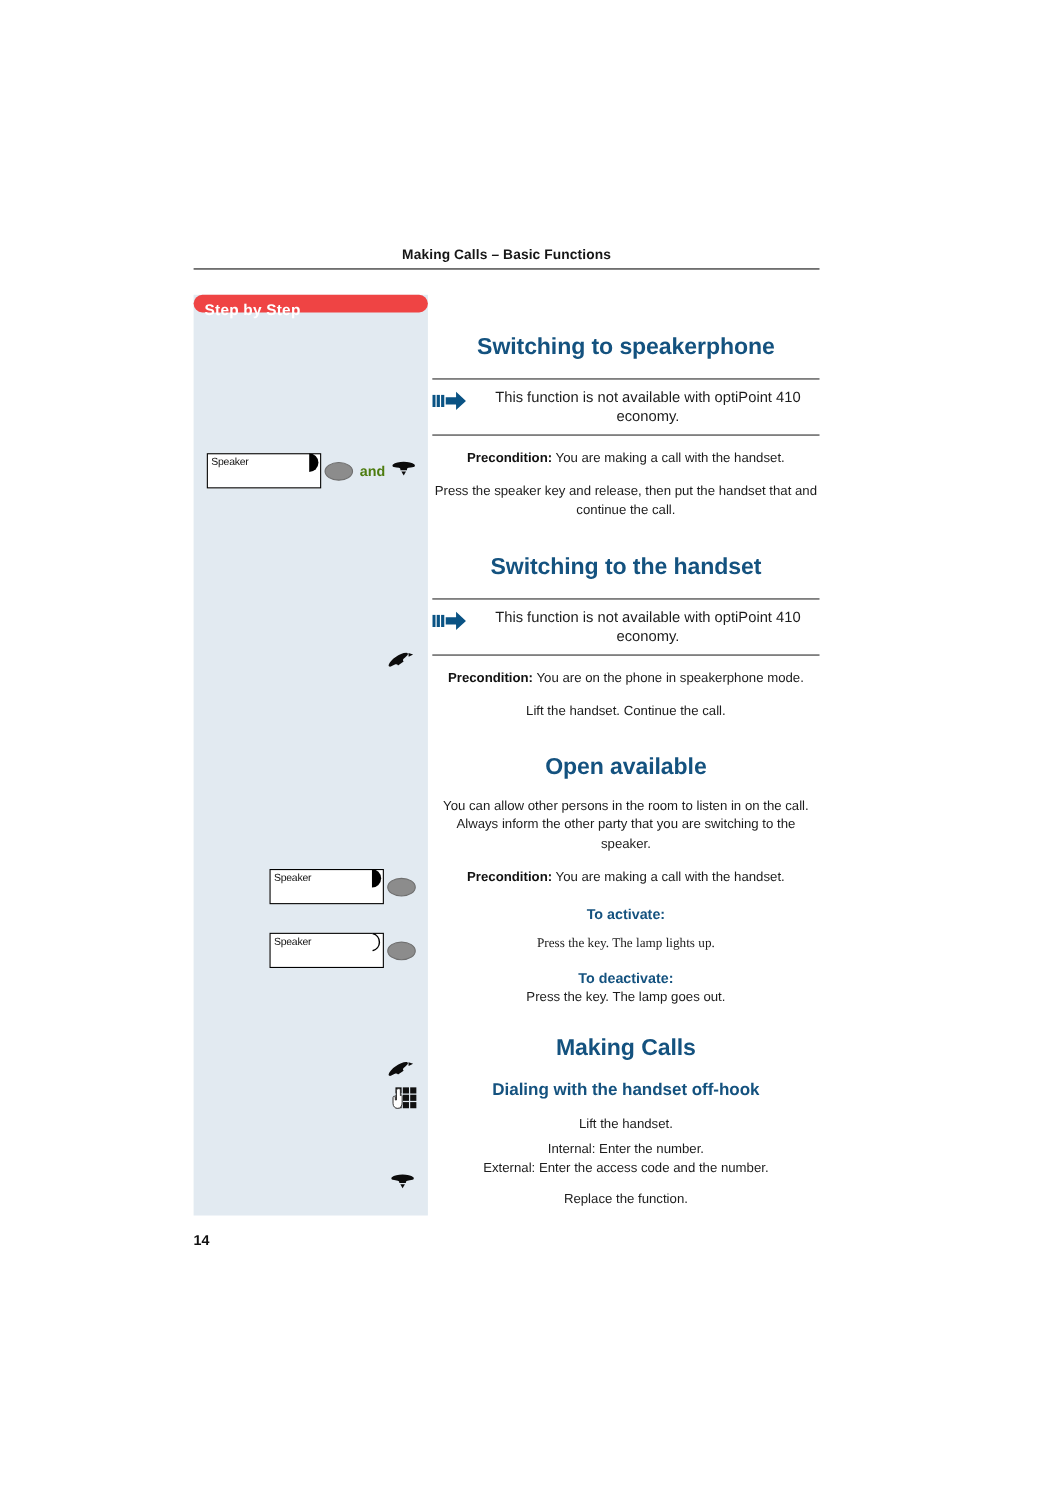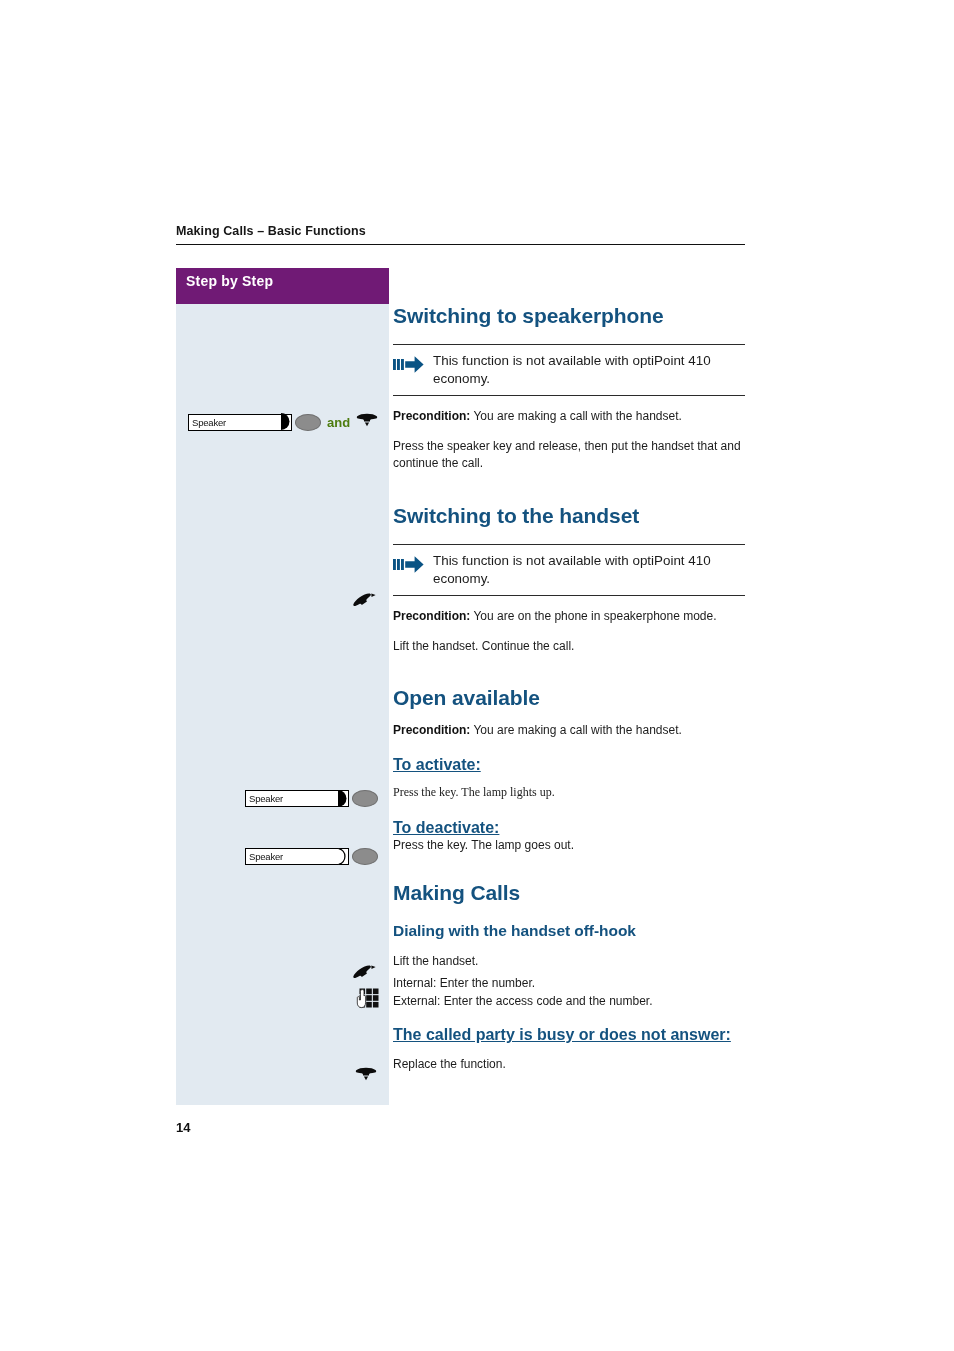--- a/index.html
+++ b/index.html
@@ -14,20 +14,21 @@
     font-family: "Liberation Sans", sans-serif;
     color: #1a1a1a;
     overflow: hidden;
   }
 
   .page {
     position: absolute;
     left: 0; top: 0;
     width: 954px;
     height: 1351px;
+    text-align: center;
   }
 
   
   .running-header {
     position: absolute;
     left: 176px;
     top: 224px;
     width: 569px;
   }
   .running-header .rh-text {
@@ -56,22 +57,23 @@
     top: 0;
     width: 213px;
     height: 837px;
     background: #e2eaf1;
   }
   .sidebar-header {
     position: absolute;
     left: 0;
     top: 0;
     width: 213px;
-    height: 36px;
-    background: #701a75;
+    height: 16px;
+    background: #ef4444;
+    border-radius: 13px;
   }
   .sidebar-header .sh-label {
     position: absolute;
     left: 10px;
     top: 5px;
     color: #ffffff;
     font-size: 14px;
     font-weight: bold;
     letter-spacing: 0.2px;
   }
@@ -102,26 +104,25 @@
   }
   h2.subsect {
     font-size: 15.5px;
     font-weight: bold;
     color: #14527f;
     margin: 0;
     letter-spacing: -0.05px;
     line-height: 1.15;
   }
   h3.minor {
-    font-size: 16px;
+    font-size: 13px;
     font-weight: bold;
     color: #14527f;
     margin: 0;
     line-height: 1.2;
-    text-decoration: underline;
   }
   p.body {
     font-size: 12px;
     line-height: 17.6px;
     color: #1c1c1c;
     margin: 0;
   }
   p.body b, span.lead {
     font-weight: bold;
     color: #111111;
@@ -148,21 +149,21 @@
 
   
   .speakerkey {
     display: flex;
     align-items: center;
     gap: 0;
   }
   .sk-box {
     position: relative;
     width: 104px;
-    height: 17px;
+    height: 32px;
     border: 1.3px solid #000000;
     background: #ffffff;
     box-sizing: border-box;
   }
   .sk-box .sk-label {
     position: absolute;
     left: 3px;
     top: 1px;
     font-size: 9.5px;
     line-height: 13px;
@@ -357,38 +358,38 @@
         </span>
         <div class="note-text">This function is not available with optiPoint 410 economy.</div>
       </div>
 
       <p class="body" style="margin-top:12px;"><b>Precondition:</b><span> You are on the phone in speakerphone mode.</span></p>
 
       <p class="body" style="margin-top:12px;">Lift the handset. Continue the call.</p>
 
       <h1 class="sect" style="margin-top:30px;">Open available</h1>
 
+      <p class="body" style="margin-top:15px;">You can allow other persons in the room to listen in on the call. Always inform the other party that you are switching to the speaker.</p>
 
       <p class="body" style="margin-top:13px;"><b>Precondition:</b><span> You are making a call with the handset.</span></p>
 
       <h3 class="minor" style="margin-top:16px;">To activate:</h3>
       <p class="body" style="margin-top:10px;font-family:Liberation Serif, serif;">Press the key. The lamp lights up.</p>
 
       <h3 class="minor" style="margin-top:16px;">To deactivate:</h3>
       <p class="body" style="margin-top:0;">Press the key. The lamp goes out.</p>
 
       <h1 class="sect" style="margin-top:26px;">Making Calls</h1>
 
       <h2 class="subsect" style="margin-top:18px;">Dialing with the handset off-hook</h2>
 
       <p class="body" style="margin-top:13px;">Lift the handset.</p>
 
       <p class="body" style="margin-top:5px;"><span>Internal: Enter the number.</span><br><span>External: Enter the access code and the number.</span></p>
 
-      <h3 class="minor" style="margin-top:15px;">The called party is busy or does not answer:</h3>
 
       <p class="body" style="margin-top:11px;">Replace the function.</p>
 
     </div>
   </div>
 
   <div class="folio">14</div>
 
 </div>
 

